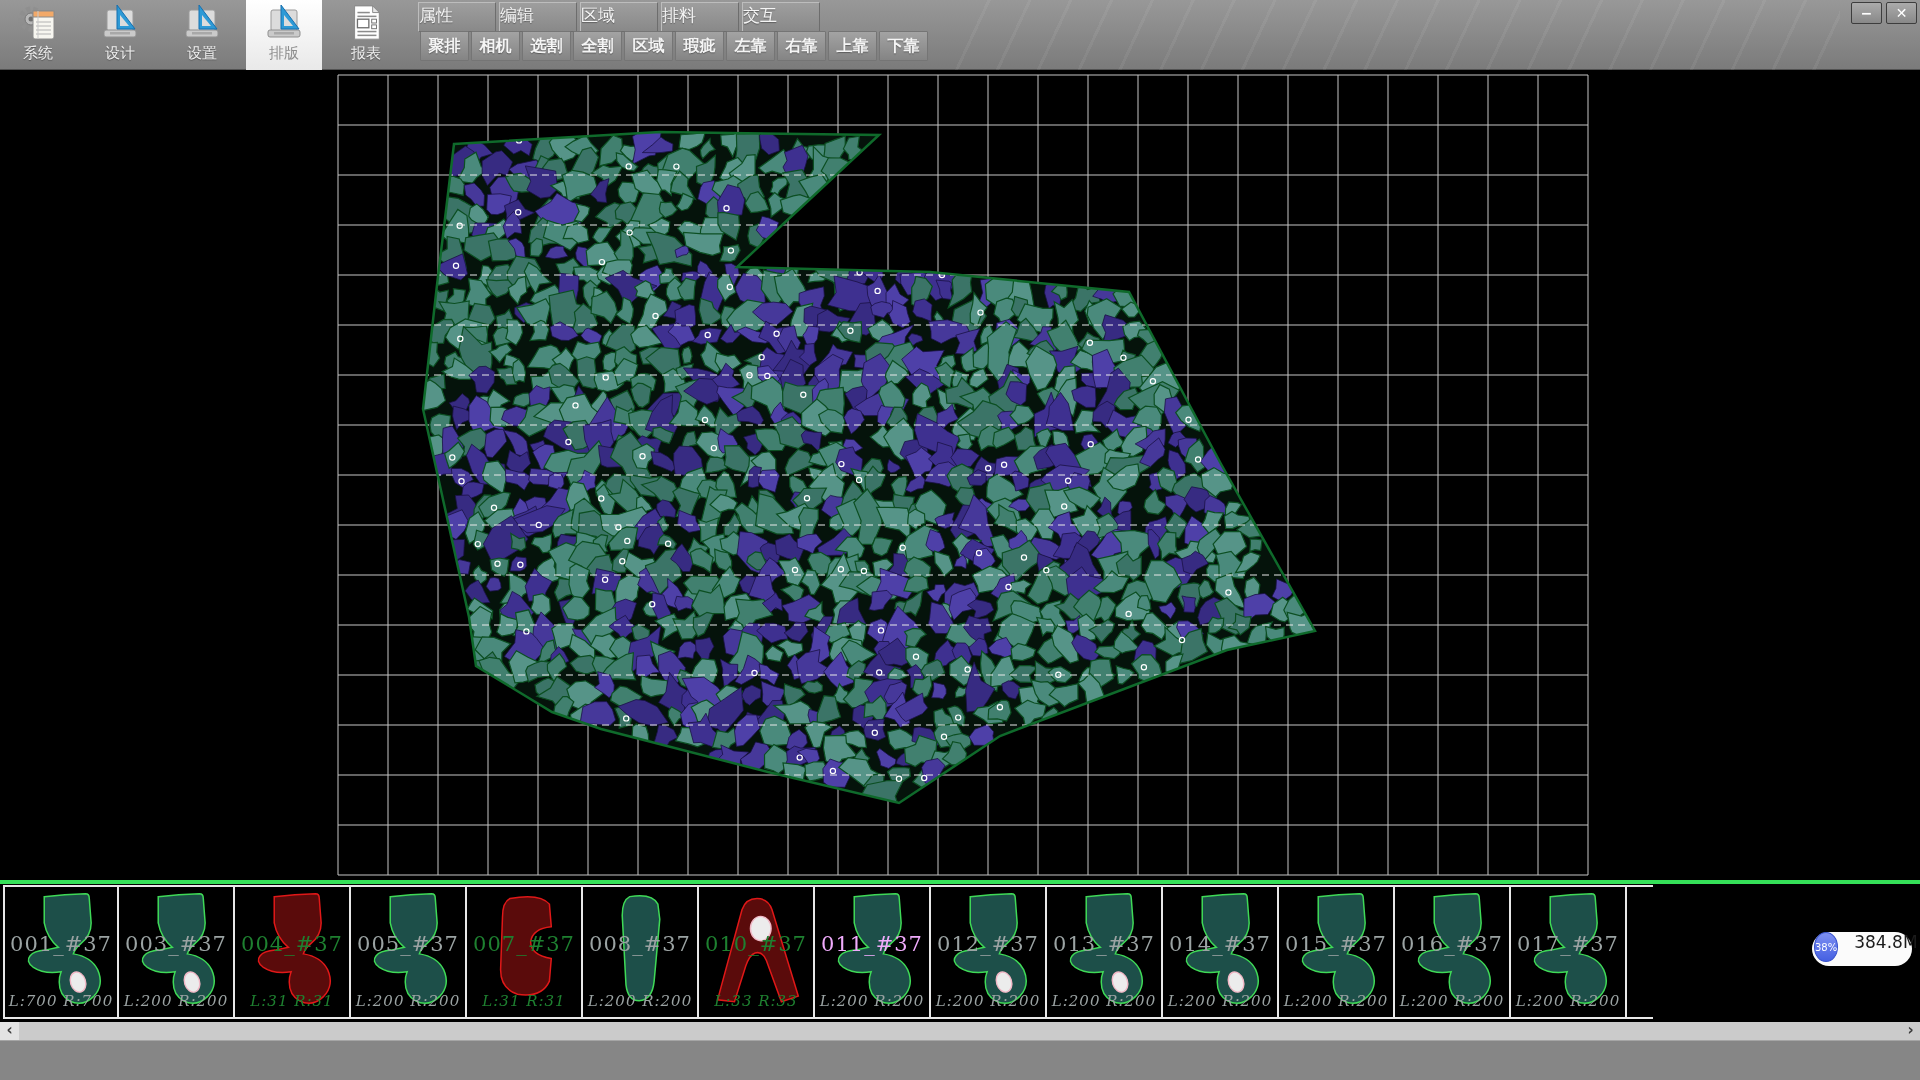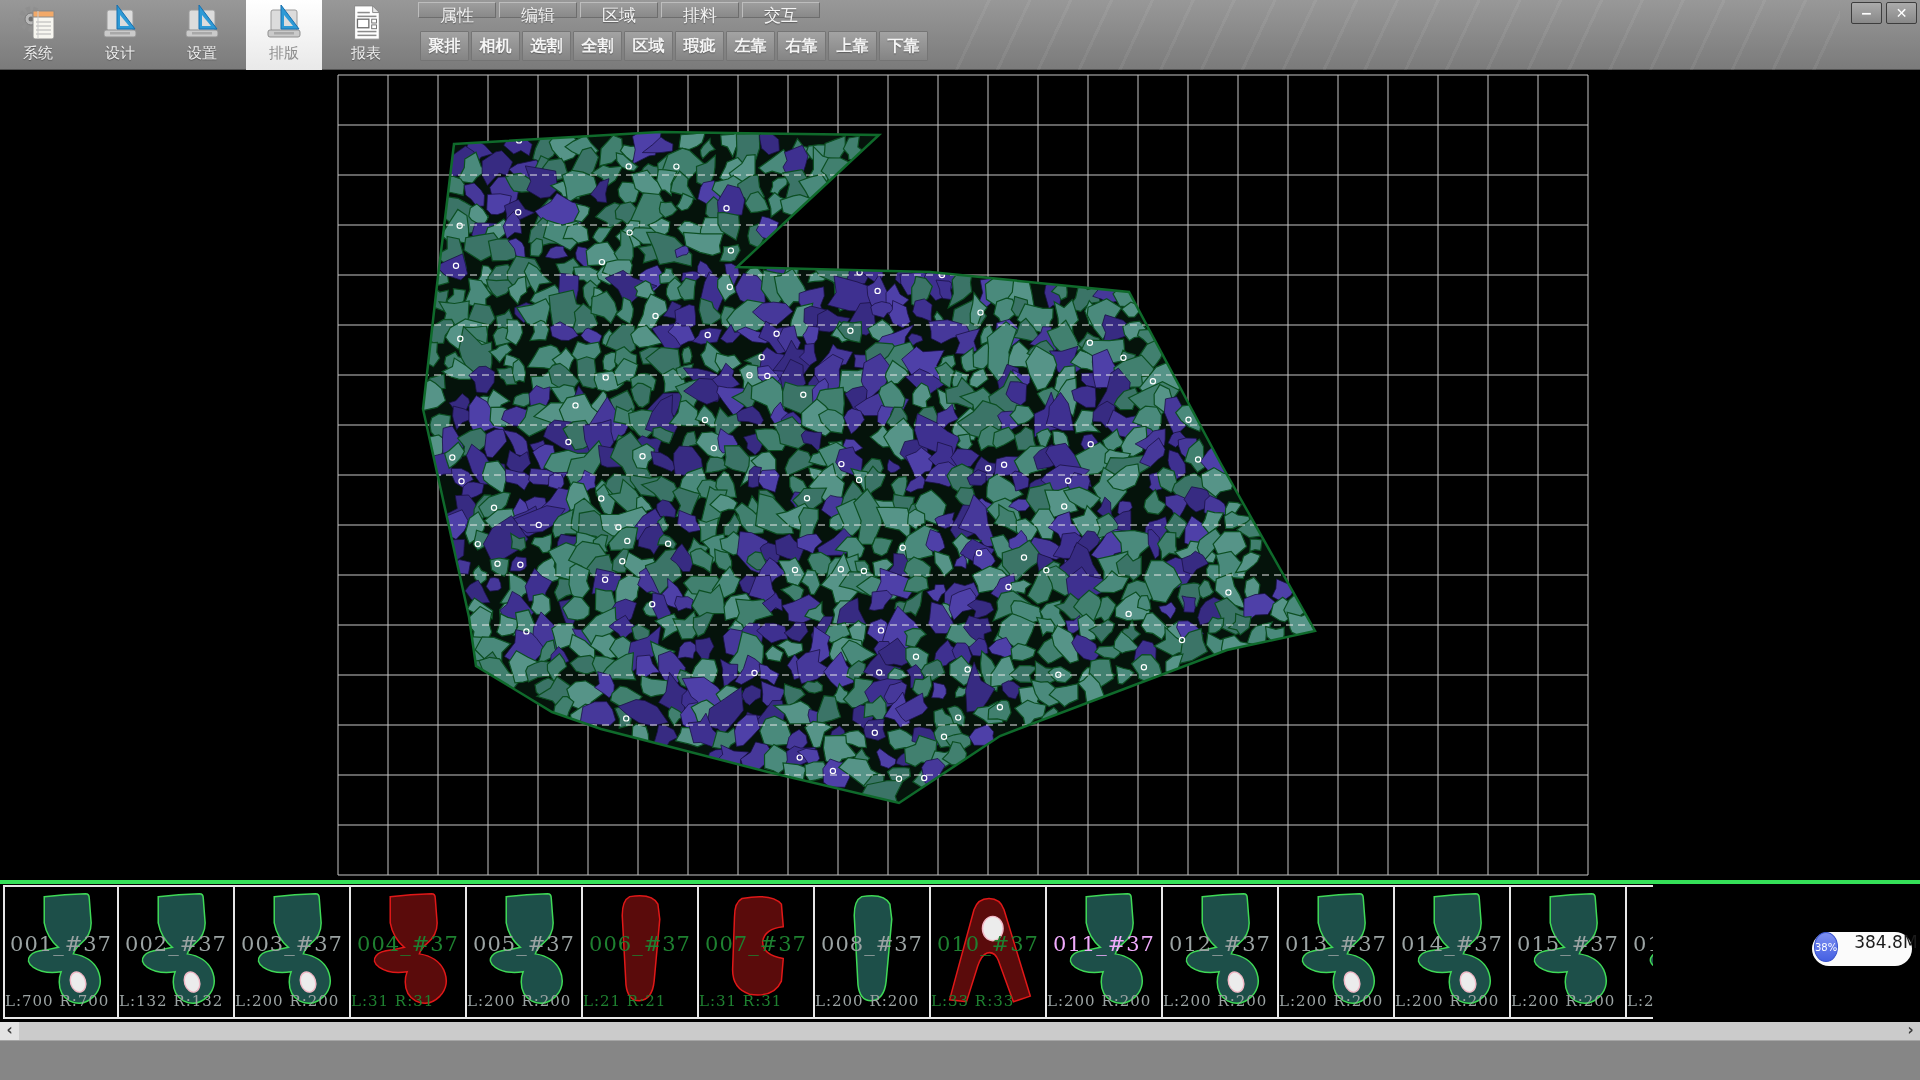--- a/index.html
+++ b/index.html
@@ -11,21 +11,21 @@
     background:linear-gradient(#989898,#7b7b7b);border-bottom:1px solid #525252;}
   .titlebar::after{content:'';position:absolute;left:950px;top:0;height:70px;right:80px;
     background:repeating-linear-gradient(115deg,transparent 0 34px,rgba(255,255,255,.06) 34px 37px);pointer-events:none;}
   .bigbtns{position:absolute;left:0;top:0;display:flex;gap:6px;}
   .bigbtn{width:76px;height:70px;display:flex;flex-direction:column;align-items:center;justify-content:flex-start;
     padding-top:4px;cursor:default;}
   .bigbtn .lbl{font-size:15px;color:#efefef;margin-top:2px;text-shadow:0 1px 1px rgba(0,0,0,.35);}
   .bigbtn.sel{background:linear-gradient(#ffffff,#e9e9e9);text-align:center;}
   .bigbtn.sel .lbl{color:#8d8d8d;text-shadow:none;}
   .menurow{position:absolute;left:418px;top:2px;display:flex;gap:3px;}
-  .menubtn{width:78px;height:16px;line-height:24px;text-align:center;font-size:17px;color:#f5f5f5;
+  .menubtn{width:78px;height:30px;line-height:24px;font-size:17px;color:#f5f5f5;
     background:linear-gradient(#9e9e9e,#898989);border:1px solid;border-color:#bdbdbd #6d6d6d #6d6d6d #bdbdbd;
     text-shadow:0 1px 1px rgba(0,0,0,.35);}
   .toolrow{position:absolute;left:420px;top:31px;display:flex;gap:2px;font-weight:bold;}
   .toolbtn{width:49px;height:30px;line-height:28px;text-align:center;font-size:16px;color:#f5f5f5;
     background:linear-gradient(#a3a3a3,#848484);border:1px solid #757575;border-radius:1px;
     text-shadow:0 1px 1px rgba(0,0,0,.35);}
   .winbtns{position:absolute;right:3px;top:2px;display:flex;gap:4px;}
   .winbtn{width:31px;height:22px;text-align:center;line-height:20px;font-size:14px;font-weight:bold;color:#fff;
     background:linear-gradient(#ababab,#888888);border:1px solid #3d3d3d;border-radius:2px;
     font-family:"DejaVu Sans","Liberation Sans",sans-serif;}
@@ -35,21 +35,21 @@
 
   
   .strip{position:absolute;left:0;top:880px;width:1920px;height:142px;background:#000;}
   .strip-line{position:absolute;left:0;top:0;width:1920px;height:4px;background:#35e058;}
   .cells{position:absolute;left:3px;top:5px;width:1650px;height:134px;display:flex;
     border-top:2px solid #e8e8e8;border-bottom:2px solid #e8e8e8;overflow:hidden;background:#000;}
   .cell{width:116px;flex:0 0 116px;position:relative;border-right:2px solid #e8e8e8;background:#000;}
   .cell:first-child{border-left:2px solid #e8e8e8;}
   .cell svg{position:absolute;left:11px;top:4px;}
   .pname{position:absolute;left:0;right:0;top:45px;text-align:center;font-size:21px;letter-spacing:1px;}
-  .plr{position:absolute;left:0;right:0;bottom:7px;text-align:left;font-size:15px;letter-spacing:1px;}
+  .plr{position:absolute;left:0;right:0;bottom:7px;text-align:center;font-size:15px;letter-spacing:1px;font-style:italic;}
 
   
   .hscroll{position:absolute;left:0;top:1022px;width:1920px;height:18px;background:#cbcbcb;}
   .scrollbtn{position:absolute;top:0;width:19px;height:18px;background:#e3e3e3;color:#3c3c3c;
     font-family:"DejaVu Sans","Liberation Sans",sans-serif;font-size:15px;font-weight:bold;
     line-height:16px;text-align:center;}
   .scrollbtn.left{left:0;}
   .scrollbtn.right{right:0;background:#cbcbcb;}
   .bottombar{position:absolute;left:0;top:1040px;width:1920px;height:40px;background:#868686;border-top:1px solid #a5a5a5;}
   .badge{position:absolute;left:1812px;top:932px;width:100px;height:34px;background:#fbfbfb;border-radius:17px;
@@ -1245,51 +1245,36 @@
           <ellipse cx="66" cy="97" rx="8" ry="11" transform="rotate(-18 66 97)" fill="#ececec" stroke="#f2b8c6" stroke-width="1.5"></ellipse>
      </svg>
      <div class="pname" style="color:#9ba3a3">001_#37</div>
      <div class="plr" style="color:#9ba3a3">L:700 R:700</div>
       </div>
       <div class="cell">
         <svg width="94" height="122" viewBox="0 0 100 130">
        <path d="M30,6 L52,4 L74,3 Q78,3 78,8 L80,34 Q80,47 69,56 Q63,61 61,67 Q80,70 87,84 Q94,100 83,112 Q71,124 57,117 Q46,111 46,97 Q46,91 48,86 Q30,89 18,81 Q10,75 15,69 Q19,64 31,63 L45,60 Q33,50 30,34 Z" fill="#1d4f49" stroke="#3fd957" stroke-width="1.6"></path>
           <ellipse cx="66" cy="97" rx="8" ry="11" transform="rotate(-18 66 97)" fill="#ececec" stroke="#f2b8c6" stroke-width="1.5"></ellipse>
      </svg>
-     <div class="pname" style="color:#9ba3a3">002_#37</div>
-     <div class="plr" style="color:#9ba3a3">L:132 R:132</div>
-      </div>
-      <div class="cell">
-        <svg width="94" height="122" viewBox="0 0 100 130">
-       <path d="M30,6 L52,4 L74,3 Q78,3 78,8 L80,34 Q80,47 69,56 Q63,61 61,67 Q80,70 87,84 Q94,100 83,112 Q71,124 57,117 Q46,111 46,97 Q46,91 48,86 Q30,89 18,81 Q10,75 15,69 Q19,64 31,63 L45,60 Q33,50 30,34 Z" fill="#1d4f49" stroke="#3fd957" stroke-width="1.6"></path>
-          <ellipse cx="66" cy="97" rx="8" ry="11" transform="rotate(-18 66 97)" fill="#ececec" stroke="#f2b8c6" stroke-width="1.5"></ellipse>
-     </svg>
      <div class="pname" style="color:#9ba3a3">003_#37</div>
      <div class="plr" style="color:#9ba3a3">L:200 R:200</div>
       </div>
       <div class="cell">
         <svg width="94" height="122" viewBox="0 0 100 130">
        <path d="M30,6 L52,4 L74,3 Q78,3 78,8 L80,34 Q80,47 69,56 Q63,61 61,67 Q80,70 87,84 Q94,100 83,112 Q71,124 57,117 Q46,111 46,97 Q46,91 48,86 Q30,89 18,81 Q10,75 15,69 Q19,64 31,63 L45,60 Q33,50 30,34 Z" fill="#5a0b0b" stroke="#e01818" stroke-width="1.6"></path>
      </svg>
      <div class="pname" style="color:#1e8030">004_#37</div>
      <div class="plr" style="color:#1e8030">L:31 R:31</div>
       </div>
       <div class="cell">
         <svg width="94" height="122" viewBox="0 0 100 130">
        <path d="M30,6 L52,4 L74,3 Q78,3 78,8 L80,34 Q80,47 69,56 Q63,61 61,67 Q80,70 87,84 Q94,100 83,112 Q71,124 57,117 Q46,111 46,97 Q46,91 48,86 Q30,89 18,81 Q10,75 15,69 Q19,64 31,63 L45,60 Q33,50 30,34 Z" fill="#1d4f49" stroke="#3fd957" stroke-width="1.6"></path>
      </svg>
      <div class="pname" style="color:#9ba3a3">005_#37</div>
      <div class="plr" style="color:#9ba3a3">L:200 R:200</div>
-      </div>
-      <div class="cell">
-        <svg width="94" height="122" viewBox="0 0 100 130">
-       <path d="M38,6 Q62,2 68,14 L70,30 L64,96 Q62,116 48,117 Q36,117 34,100 L30,26 Q30,10 38,6 Z" fill="#5a0b0b" stroke="#e01818" stroke-width="1.6"></path>
-     </svg>
-     <div class="pname" style="color:#1e8030">006_#37</div>
-     <div class="plr" style="color:#1e8030">L:21 R:21</div>
       </div>
       <div class="cell">
         <svg width="94" height="122" viewBox="0 0 100 130">
        <path d="M34,8 Q66,2 76,14 L78,38 Q58,40 56,54 Q56,68 78,72 L76,96 Q68,114 42,110 Q24,104 24,84 L26,28 Q26,12 34,8 Z" fill="#5a0b0b" stroke="#e01818" stroke-width="1.6"></path>
      </svg>
      <div class="pname" style="color:#1e8030">007_#37</div>
      <div class="plr" style="color:#1e8030">L:31 R:31</div>
       </div>
       <div class="cell">
         <svg width="94" height="122" viewBox="0 0 100 130">

